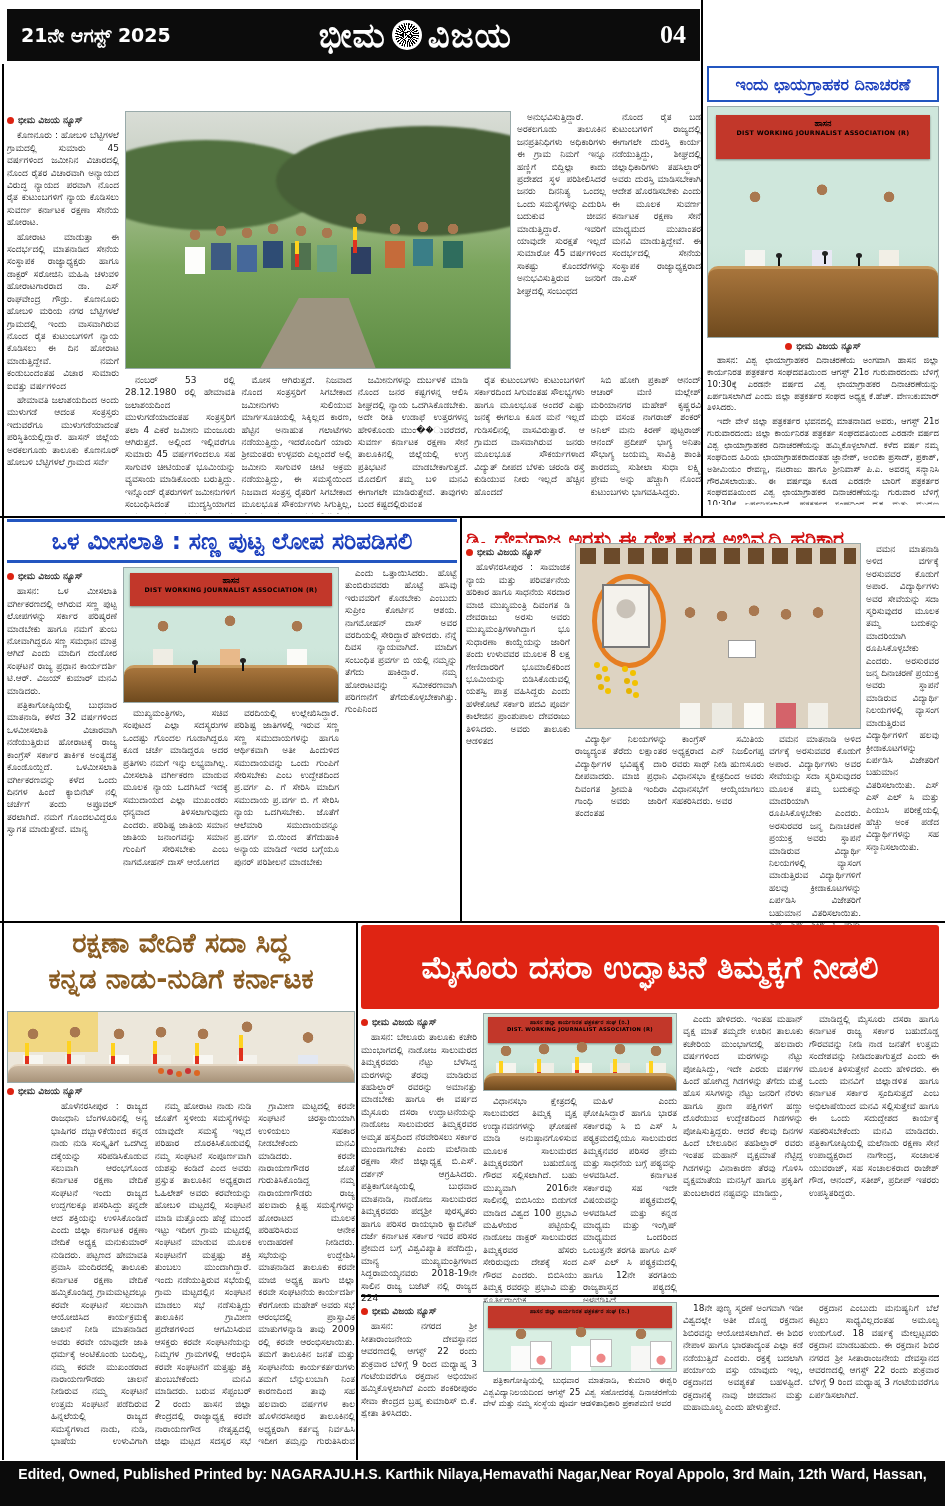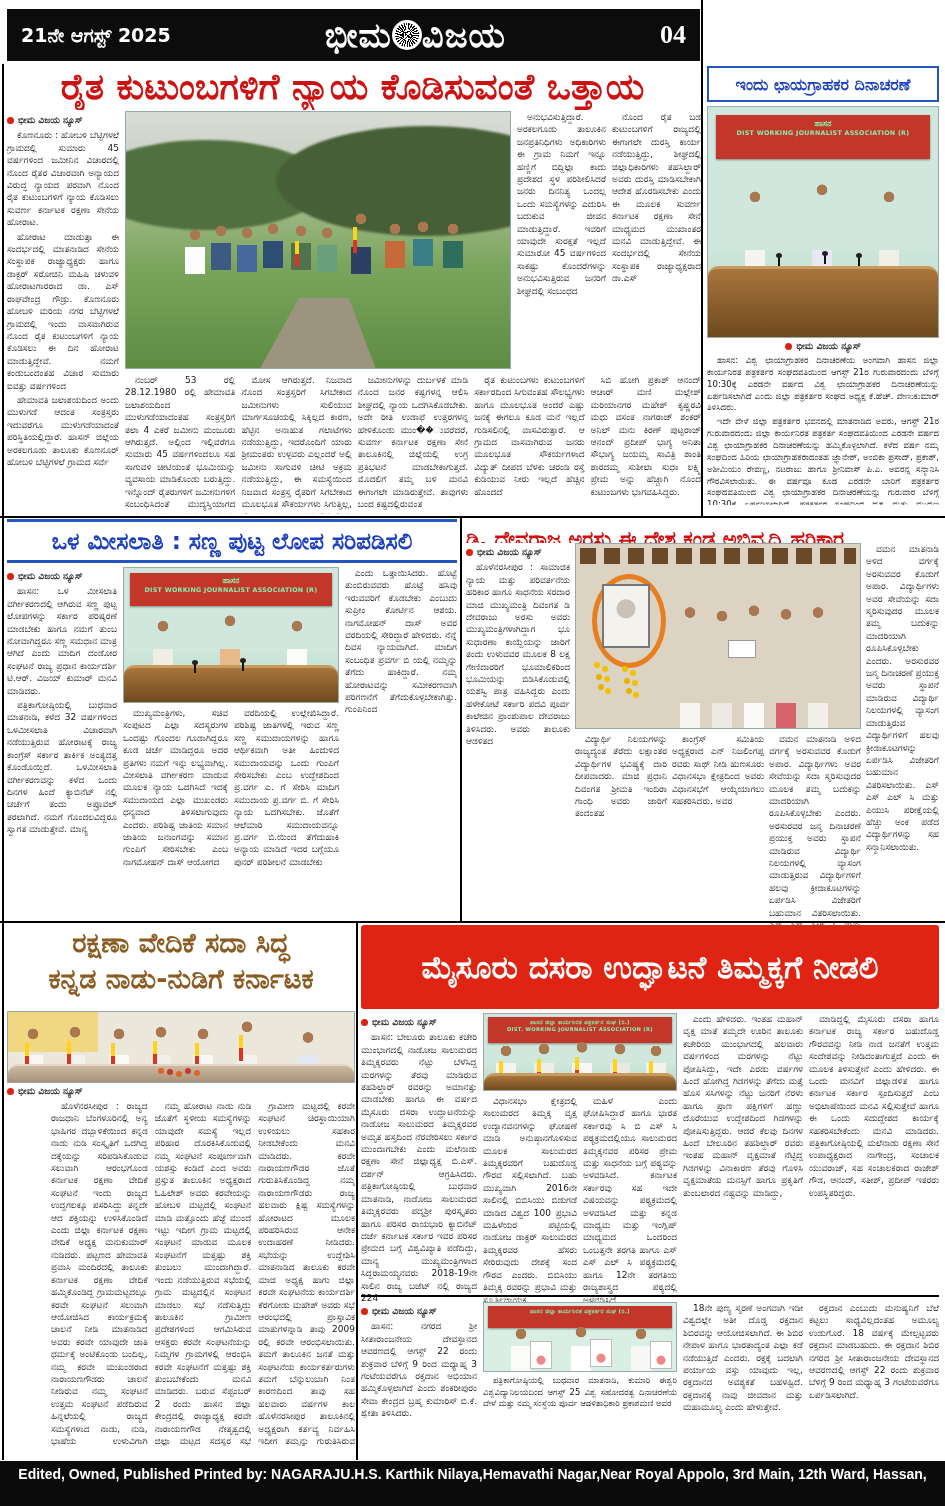--- a/index.html
+++ b/index.html
@@ -3,38 +3,38 @@
 <meta charset="utf-8">
 <style>
   html,body{margin:0;padding:0;background:#e9e9e9;}
   #page{position:relative;width:945px;height:1506px;background:#fff;margin:0 auto;
         font-family:"DejaVu Sans","Liberation Sans",sans-serif;color:#111;overflow:hidden;}
   .rule{position:absolute;background:#000;}
   
   .topbar{position:absolute;left:7px;top:9px;width:693px;height:52px;background:#0c0c0c;color:#fff;
           display:flex;align-items:center;justify-content:space-between;padding:0 14px;box-sizing:border-box;}
   .topdate{font-size:19px;font-weight:bold;}
-  .masthead{display:flex;align-items:center;font-size:34px;font-weight:bold;letter-spacing:1px;}
+  .masthead{display:flex;align-items:center;gap:6px;font-size:34px;font-weight:bold;letter-spacing:1px;}
   .emblem{width:24px;height:24px;border-radius:50%;border:3px solid #fff;
           background:repeating-conic-gradient(#fff 0 7deg,#000 7deg 14deg);}
   .pageno{font-size:26px;font-weight:bold;font-family:"Liberation Serif",serif;}
   .officebox{position:absolute;left:706px;top:6px;width:233px;height:57px;background:#0c0c0c;color:#fff;
              border-radius:26px;text-align:center;padding-top:7px;box-sizing:border-box;}
   .officebox .t{font-size:14.5px;font-weight:bold;}
   .officebox .a{font-size:7.6px;line-height:1.45;}
   
   .hl-main{position:absolute;left:4px;top:64px;width:697px;height:46px;color:#cd1211;font-size:36px;
            font-weight:bold;text-align:center;white-space:nowrap;overflow:hidden;line-height:46px;}
   .byl{font-size:9px;font-weight:bold;color:#333;display:flex;align-items:center;gap:4px;margin:3px 0 3px;}
   .byl .dot{width:7px;height:7px;border-radius:50%;background:#d21;flex:0 0 auto;}
   .col{font-size:9px;line-height:1.38;text-align:justify;overflow:hidden;color:#161616;}
   .col p{margin:0 0 2px;text-indent:10px;}
   
   .photo{position:relative;overflow:hidden;background:#cfe4da;border:1px solid #9aa;box-sizing:border-box;}
-  .banner{position:absolute;background:#c2372a;color:#86efac;text-align:center;line-height:1.25;
+  .banner{position:absolute;background:#c2372a;color:#000000;text-align:center;line-height:1.25;
           box-shadow:0 1px 2px rgba(0,0,0,.4);}
   .banner .bk{font-size:8px;font-weight:bold;}
   .banner .be{font-size:6.3px;font-weight:bold;letter-spacing:.3px;white-space:nowrap;overflow:hidden;}
   .tbl{position:absolute;left:0;right:0;bottom:0;background:linear-gradient(#a8753c,#6f4a1e);
        border-top:3px solid #c79a5e;border-radius:10px 10px 0 0;}
   .pr{position:absolute;width:22px;height:44px;
       background:radial-gradient(circle at 50% 11%,var(--sk,#a97а50) 0 5px,rgba(0,0,0,0) 5.6px),
                  linear-gradient(var(--c,#f0f0ee) 0 0) 50% 100%/20px 27px no-repeat;}
   .pr{background:radial-gradient(circle at 50% 11%,var(--sk,#a97850) 0 5px,rgba(0,0,0,0) 5.6px),
                  linear-gradient(var(--c,#f0f0ee) 0 0) 50% 100%/20px 27px no-repeat;}
@@ -115,21 +115,20 @@
   </div>
 
   <div class="rule" style="left:701px;top:0;width:2px;height:517px;"></div>
   <div class="rule" style="left:0;top:516px;width:945px;height:2px;"></div>
   <div class="rule" style="left:460px;top:518px;width:2px;height:404px;"></div>
   <div class="rule" style="left:0;top:921px;width:945px;height:2px;"></div>
   <div class="rule" style="left:356px;top:923px;width:2px;height:537px;"></div>
   <div class="rule" style="left:361px;top:1295px;width:578px;height:2px;"></div>
   <div class="rule" style="left:2px;top:64px;width:1.5px;height:1396px;"></div>
 
-  <div class="hl-main">ರೈತ ಕುಟುಂಬಗಳಿಗೆ ನ್ಯಾಯ ಕೊಡಿಸುವಂತೆ ಒತ್ತಾಯ</div>
 
   <div class="mainart">
     <div class="col" style="height:404px;">
       <div class="byl">
           <span class="dot"></span>
           <span>ಭೀಮ ವಿಜಯ ನ್ಯೂಸ್</span>
         </div>
       <p>ಕೊಣನೂರು : ಹೋಬಳಿ ಬೆಟ್ಟಿಗಳಲೆ ಗ್ರಾಮದಲ್ಲಿ ಸುಮಾರು 45 ವರ್ಷಗಳಿಂದ ಜಮೀನಿನ ವಿಚಾರದಲ್ಲಿ ನೊಂದ ರೈತರ ವಿಚಾರವಾಗಿ ಅನ್ಯಾಯದ ವಿರುದ್ಧ ನ್ಯಾಯದ ಪರವಾಗಿ ನೊಂದ ರೈತ ಕುಟುಂಬಗಳಿಗೆ ನ್ಯಾಯ ಕೊಡಿಸಲು ಸುವರ್ಣ ಕರ್ನಾಟಕ ರಕ್ಷಣಾ ಸೇನೆಯ ಹೋರಾಟ.</p>
       <p>ಹೋರಾಟ ಮಾಡುತ್ತಾ ಈ ಸಂದರ್ಭದಲ್ಲಿ ಮಾತನಾಡಿದ ಸೇನೆಯ ಸಂಸ್ಥಾಪಕ ರಾಜ್ಯಾಧ್ಯಕ್ಷರು ಹಾಗೂ ಡಾಕ್ಟರ್ ಸರೋಜಿನಿ ಮಹಿಷಿ ಚಳುವಳಿ ಹೋರಾಟಗಾರರಾದ ಡಾ. ಎಸ್ ರಾಘವೇಂದ್ರ ಗೌಡ್ರು. ಕೊಣನೂರು ಹೋಬಳಿ ಮರಿಯ ನಗರ ಬೆಟ್ಟಿಗಳಲೆ ಗ್ರಾಮದಲ್ಲಿ ಇಂದು ವಾಸವಾಗಿರುವ ನೊಂದ ರೈತ ಕುಟುಂಬಗಳಿಗೆ ನ್ಯಾಯ ಕೊಡಿಸಲು ಈ ದಿನ ಹೋರಾಟ ಮಾಡುತ್ತಿದ್ದೇವೆ. ನಮಗೆ ಕಂಡುಬಂದಂತಹ ವಿಚಾರ ಸುಮಾರು ಐವತ್ತು ವರ್ಷಗಳಿಂದ</p>
       <p>ಹೇಮಾವತಿ ಜಲಾಶಯದಿಂದ ಅಂದು ಮುಳುಗಡೆ ಆದಂತ ಸಂತ್ರಸ್ತರು ಇದುವರೆಗೂ ಮುಳುಗಡೆಯಾದಂತೆ ಪರಿಸ್ಥಿತಿಯಲ್ಲಿದ್ದಾರೆ. ಹಾಸನ್ ಜಿಲ್ಲೆಯ ಅರಕಲಗೂಡು ತಾಲೂಕು ಕೊಣನೂರ್ ಹೋಬಳಿ ಬೆಟ್ಟಿಗಳಲೆ ಗ್ರಾಮದ ಸರ್ವೆ</p>

